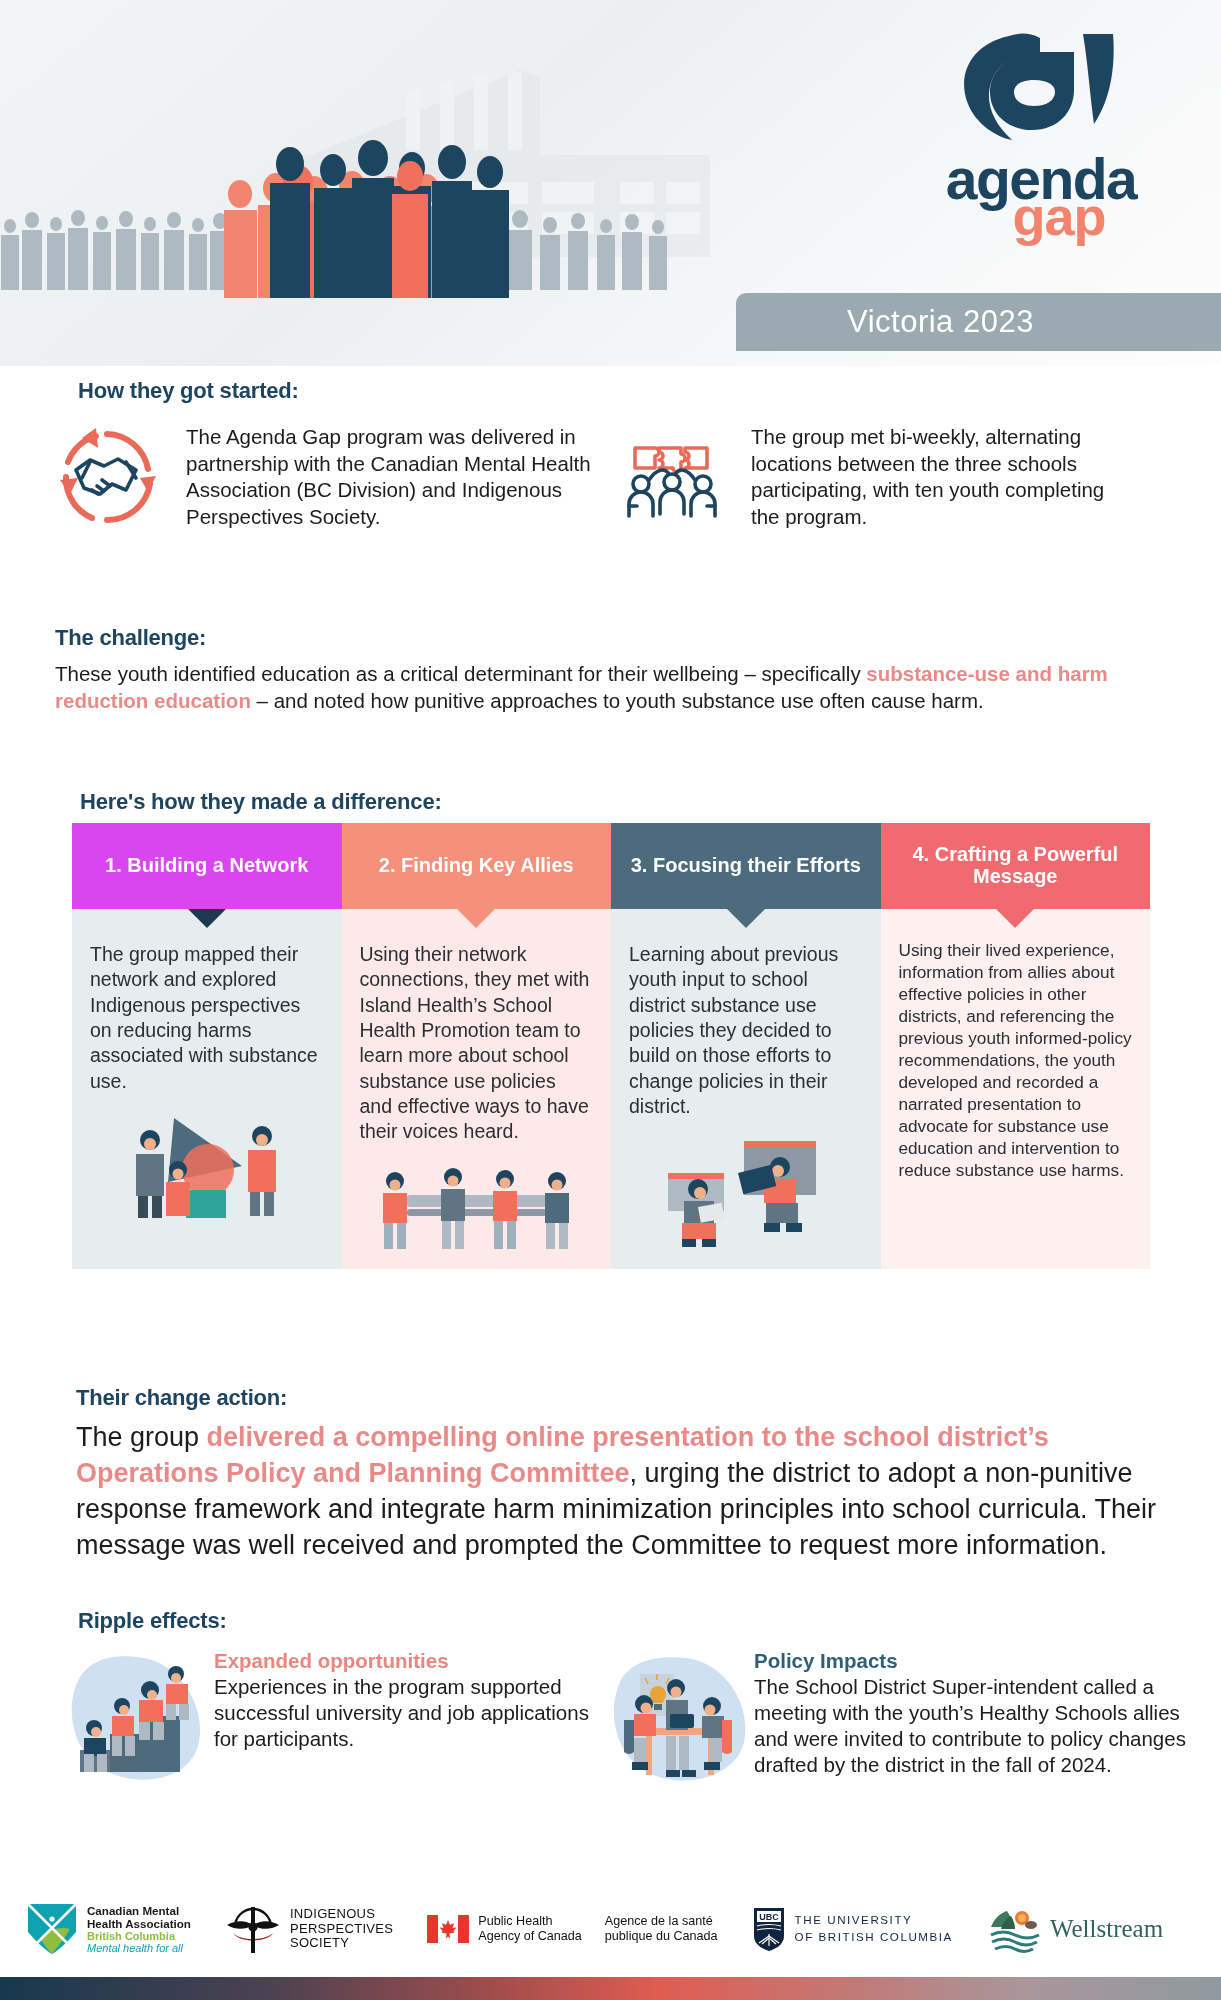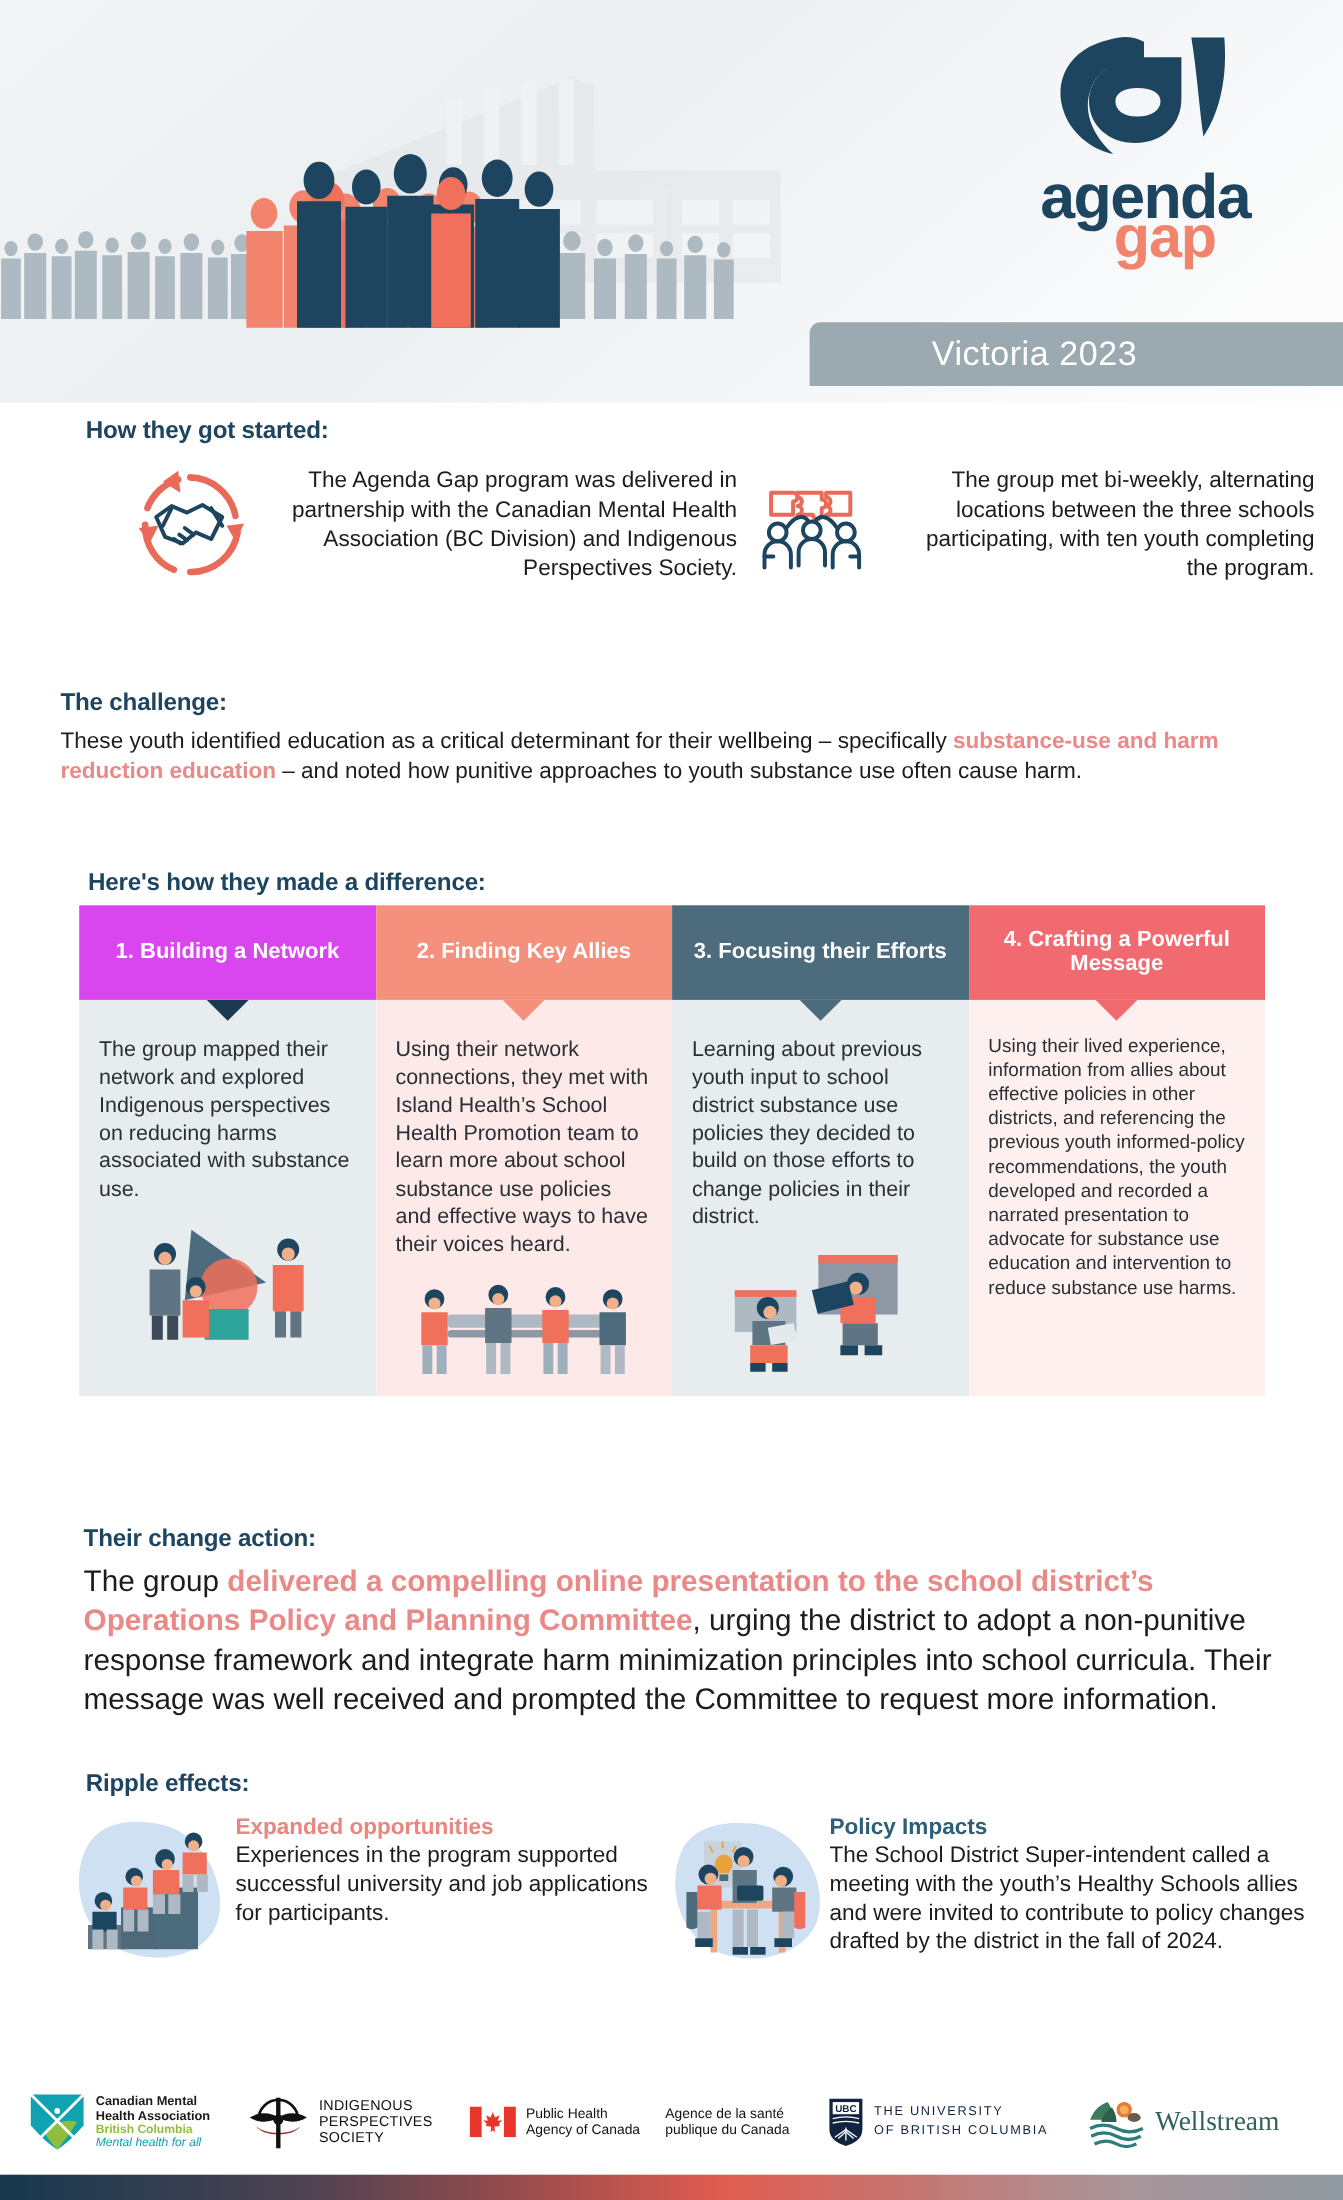--- a/index.html
+++ b/index.html
@@ -89,22 +89,21 @@
   
   .started {
     position: absolute;
     left: 0; top: 378px;
     width: 1221px;
   }
   .started .sec-head { margin-left: 78px; }
   .started-row {
     display: flex;
     margin-top: 14px;
-    padding-left: 110px;
-    text-align: right;
+    padding-left: 52px;
   }
   .s-item { display: flex; gap: 16px; }
   .s-item.one { width: 560px; }
   .s-item.two { width: 520px; margin-left: 5px; }
   .s-icon { flex: 0 0 auto; width: 118px; padding-top: 4px; }
   .s-txt { font-size: 20.5px; line-height: 1.3; color: #1c1c1c; padding-top: 6px; }
 
   
   .challenge {
     position: absolute;

